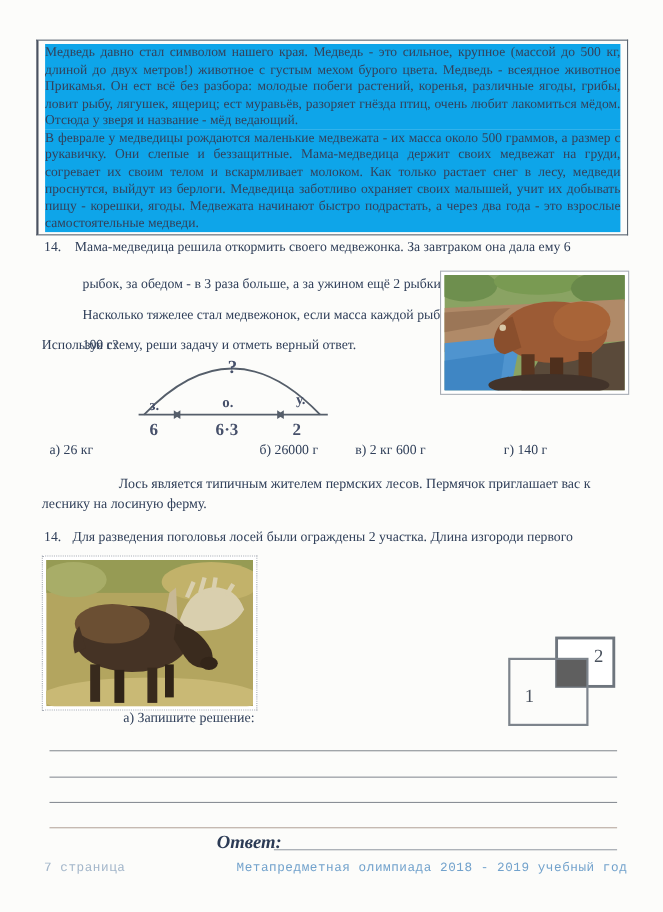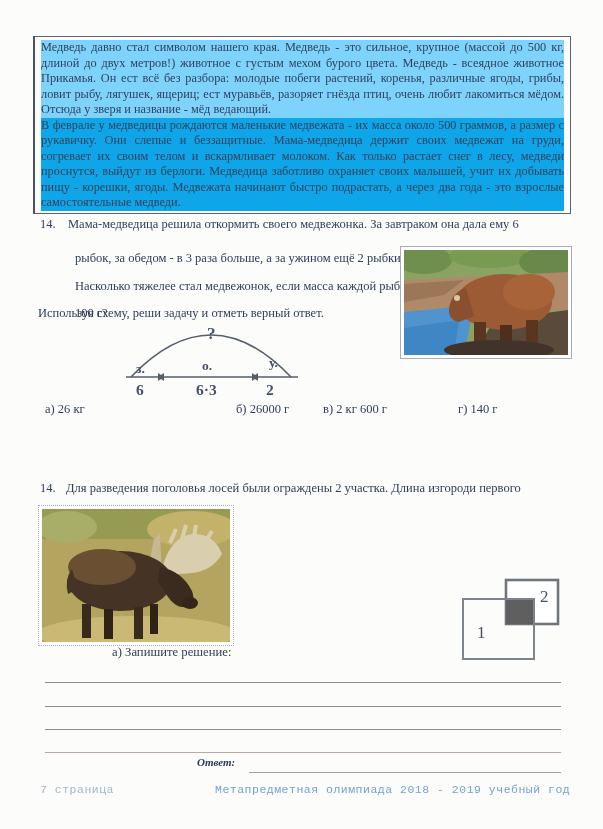--- a/index.html
+++ b/index.html
@@ -10,21 +10,21 @@
     color:#2f3e57;
   }
   
   .intro-box {
     position:absolute; left:33px; top:36px; width:538px; height:178px;
     border:1px solid #5a6470; border-left:2px solid #4a5260;
     padding:3px 6px 2px 6px;
     font-size:12.3px; line-height:15.5px; text-align:justify;
     color:#33425c;
   }
-  .intro-box .p1 { background:#7dd3fc; }
+  .intro-box .p1 { background:#0ea5e9; }
   .intro-box .p2 { background:#0ea5e9; }
   
   .t13-line1 { position:absolute; left:40px; top:217px; width:540px; font-size:12.5px; color:#31405a; }
   .t13-num { display:inline-block; width:28px; }
   .t13-rest { position:absolute; left:75px; top:245px; width:348px; font-size:12.5px; line-height:27.5px; color:#31405a; }
   .t13-instruction { position:absolute; left:38px; top:306px; font-size:12.5px; color:#31405a; }
   .photo-frame {
     position:absolute; background:#fff; border:1px solid #a8adb5; padding:3px;
   }
   .bear-frame { left:400px; top:246px; width:172px; height:113px; }
@@ -36,21 +36,21 @@
   .opt-a { left:45px; } .opt-b { left:208px;margin-left:28px; } .opt-v { left:323px; } .opt-g { left:458px; }
   .moose-intro { position:absolute; left:38px; top:432px; width:527px; font-size:12.7px; line-height:17.5px; text-indent:70px; color:#31405a; }
   .t14-line1 { position:absolute; left:40px; top:481px; width:545px; font-size:12.5px; color:#31405a; }
   .t14-num { display:inline-block; width:26px; }
   .t14-rest { position:absolute; left:248px; top:498px; width:326px; font-size:12.5px; line-height:17.2px; text-align:justify; color:#31405a; }
   .plots { position:absolute; left:455px; top:574px; width:120px; height:94px; }
   .solution-prompt { position:absolute; left:112px; top:645px; font-size:12.7px; color:#31405a; }
   .wline { position:absolute; left:45px; width:516px; height:0; border-bottom:1.3px solid #8a8f96; }
   .wline1 { top:682px; } .wline2 { top:706px; } .wline3 { top:729px; }
   .wline4 { top:752px; border-bottom-color:#b7a9a0; }
-  .answer-label { position:absolute; left:197px; top:756px; font-size:11px; font-weight:bold; font-style:italic; color:#2c3b55; }
+  .answer-label { position:absolute; left:197px; top:756px; font-size:17px; font-weight:bold; font-style:italic; color:#2c3b55; }
   .answer-line { position:absolute; left:249px; top:772px; width:312px; border-bottom:1.2px solid #9aa0a8; }
   .footer { position:absolute; left:0; top:783px; width:603px; font-family:"Liberation Mono", monospace; font-size:11.5px; letter-spacing:0.5px; }
   .page-number { position:absolute; left:40px; color:#a3b6ca; }
   .footer-title { position:absolute; left:215px; color:#72a2cc; }
   text { font-family:"Liberation Serif", serif; }
 </style>
 </head>
 <body>
 
 <div class="page">
@@ -103,20 +103,21 @@
     <text x="160" y="70" font-size="15.5" font-weight="bold" fill="#46506a">2</text>
   </svg>
 
   <div class="options-row">
     <span class="opt opt-a">а) 26 кг</span>
     <span class="opt opt-b">б) 26000 г</span>
     <span class="opt opt-v">в) 2 кг 600 г</span>
     <span class="opt opt-g">г) 140 г</span>
   </div>
 
+  <div class="moose-intro">Лось является типичным жителем пермских лесов. Пермячок приглашает вас к леснику на лосиную ферму.</div>
 
   <div class="t14-line1"><span class="t14-num">14.</span><span>Для разведения поголовья лосей были ограждены 2 участка. Длина изгороди первого</span></div>
 
   <div class="photo-frame moose-frame">
     <svg viewBox="0 0 188 133" preserveAspectRatio="none">
       <rect x="0" y="0" width="188" height="133" fill="#b3a55f"></rect>
       <rect x="0" y="0" width="188" height="30" fill="#969b54"></rect>
       <ellipse cx="25" cy="18" rx="30" ry="16" fill="#a8ad68"></ellipse>
       <ellipse cx="150" cy="20" rx="45" ry="18" fill="#c2b26a"></ellipse>
       <ellipse cx="95" cy="125" rx="100" ry="18" fill="#c9b975"></ellipse>

